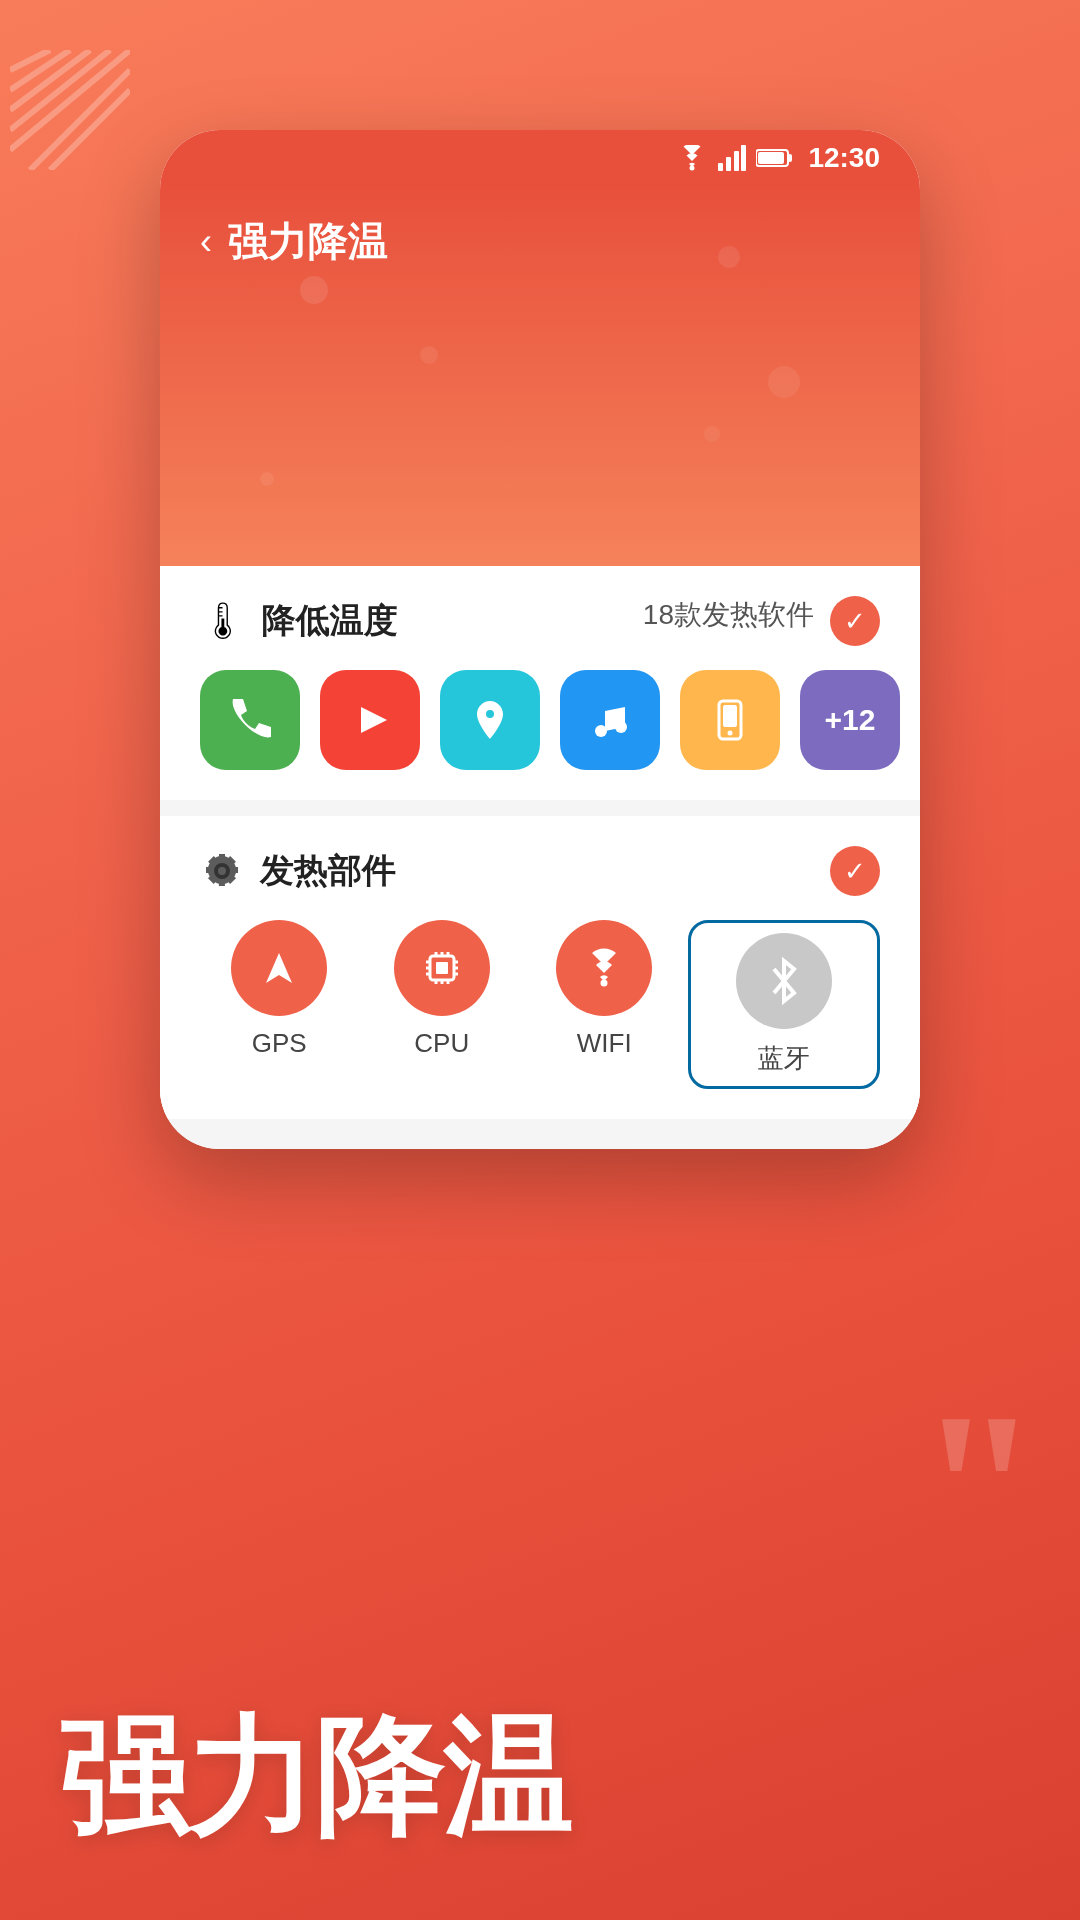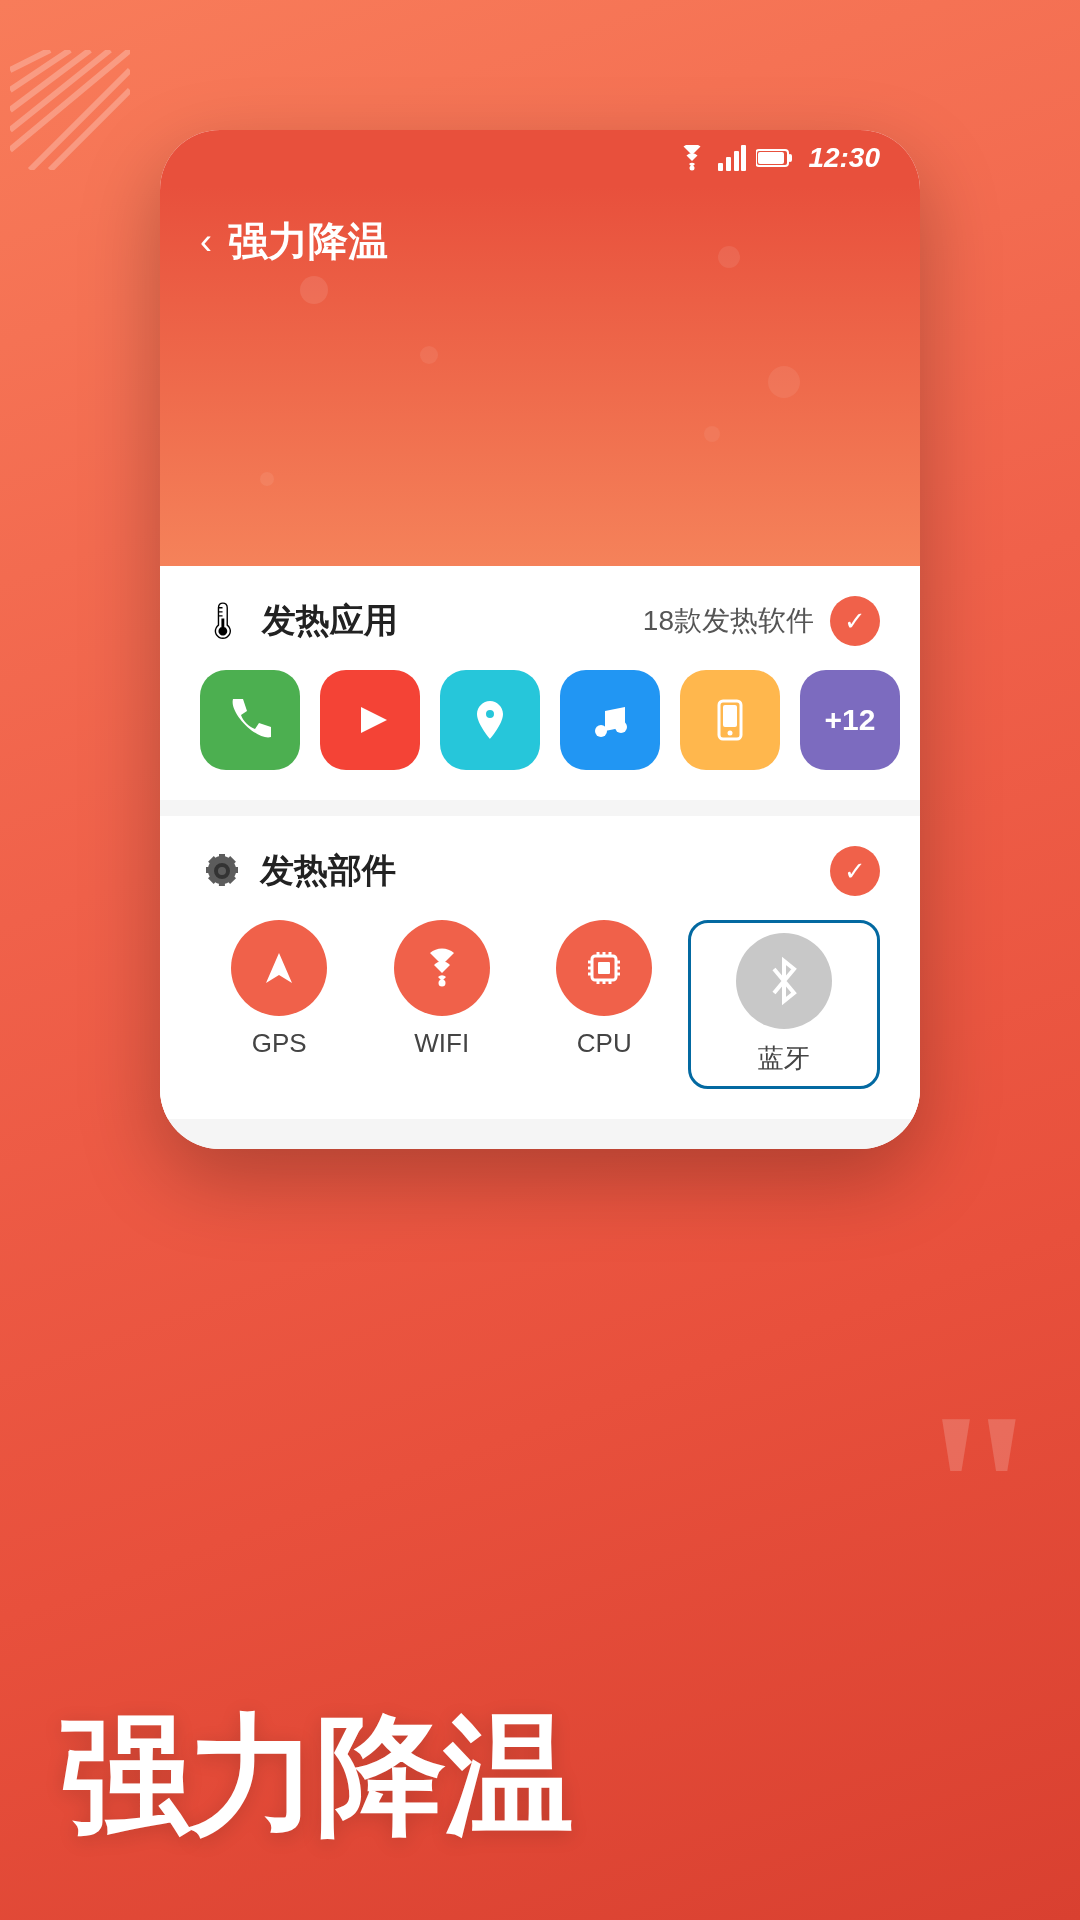--- a/index.html
+++ b/index.html
@@ -38,21 +38,20 @@
 
     
     .status-bar {
       background: #e8503c;
       height: 56px;
       display: flex;
       align-items: center;
       justify-content: flex-end;
       padding: 0 40px;
       gap: 16px;
-      font-style: italic;
     }
     .status-time {
       color: #fff;
       font-size: 28px;
       font-weight: 600;
     }
     .status-icons {
       display: flex;
       align-items: center;
       gap: 10px;
@@ -323,23 +322,23 @@
     </div>
 
   </div>
 
   <div class="phone-body">
 
     <div class="card-section">
       <div class="section-header">
         <div class="section-header-left">
           <span class="section-icon">🌡</span>
-          <span class="section-title">发热应用</span>
-        </div>
-        <div style="display:flex;align-items:center;gap:16px;">
+          <span class="section-title">降低温度</span>
+        </div>
+        <div style="display:flex;gap:16px;">
           <span class="section-badge">18款发热软件</span>
           <div class="check-circle">✓</div>
         </div>
       </div>
 
       <div class="apps-row">
 
         <div class="app-icon-wrap app-icon-phone">
           <svg width="54" height="54" viewBox="0 0 54 54" fill="white">
             <path d="M10 6h10l4 12-6 4c2 6 8 12 14 14l4-6 12 4v10C34 48 6 20 10 6z"></path>
@@ -395,32 +394,20 @@
 
       <div class="components-row">
 
         <div class="component-item">
           <div class="comp-icon-circle comp-active">
             <svg width="50" height="50" viewBox="0 0 50 50" fill="white">
               <polygon points="25,10 38,40 25,32 12,40"></polygon>
             </svg>
           </div>
           <span class="comp-label">GPS</span>
-        </div>
-
-        <div class="component-item">
-          <div class="comp-icon-circle comp-active">
-            <svg width="52" height="46" viewBox="0 0 52 46" fill="white">
-              <path d="M26 36l4-4a5.6 5.6 0 00-8 0l4 4z"></path>
-              <path d="M26 28l8-8a11 11 0 00-16 0l8 8z"></path>
-              <path d="M26 20l12-12a18 18 0 00-24 0l12 12z"></path>
-              <circle cx="26" cy="38" r="3.5" fill="white"></circle>
-            </svg>
-          </div>
-          <span class="comp-label">WIFI</span>
         </div>
 
         <div class="component-item">
           <div class="comp-icon-circle comp-active">
             <svg width="52" height="52" viewBox="0 0 52 52" fill="white">
               <rect x="14" y="14" width="24" height="24" rx="3" stroke="white" stroke-width="3" fill="none"></rect>
               <rect x="20" y="20" width="12" height="12" rx="1" fill="white"></rect>
               <line x1="20" y1="10" x2="20" y2="14" stroke="white" stroke-width="3"></line>
               <line x1="26" y1="10" x2="26" y2="14" stroke="white" stroke-width="3"></line>
               <line x1="32" y1="10" x2="32" y2="14" stroke="white" stroke-width="3"></line>
@@ -431,20 +418,32 @@
               <line x1="10" y1="26" x2="14" y2="26" stroke="white" stroke-width="3"></line>
               <line x1="10" y1="32" x2="14" y2="32" stroke="white" stroke-width="3"></line>
               <line x1="38" y1="20" x2="42" y2="20" stroke="white" stroke-width="3"></line>
               <line x1="38" y1="26" x2="42" y2="26" stroke="white" stroke-width="3"></line>
               <line x1="38" y1="32" x2="42" y2="32" stroke="white" stroke-width="3"></line>
             </svg>
           </div>
           <span class="comp-label">CPU</span>
         </div>
 
+        <div class="component-item">
+          <div class="comp-icon-circle comp-active">
+            <svg width="52" height="46" viewBox="0 0 52 46" fill="white">
+              <path d="M26 36l4-4a5.6 5.6 0 00-8 0l4 4z"></path>
+              <path d="M26 28l8-8a11 11 0 00-16 0l8 8z"></path>
+              <path d="M26 20l12-12a18 18 0 00-24 0l12 12z"></path>
+              <circle cx="26" cy="38" r="3.5" fill="white"></circle>
+            </svg>
+          </div>
+          <span class="comp-label">WIFI</span>
+        </div>
+
 
         <div class="component-item comp-selected-box">
           <div class="comp-icon-circle comp-inactive">
             <svg width="40" height="52" viewBox="0 0 40 52" fill="white">
               <polyline points="10,14 30,38 20,46 20,6 30,14 10,38" stroke="white" stroke-width="4" fill="none"></polyline>
             </svg>
           </div>
           <span class="comp-label">蓝牙</span>
         </div>
 

